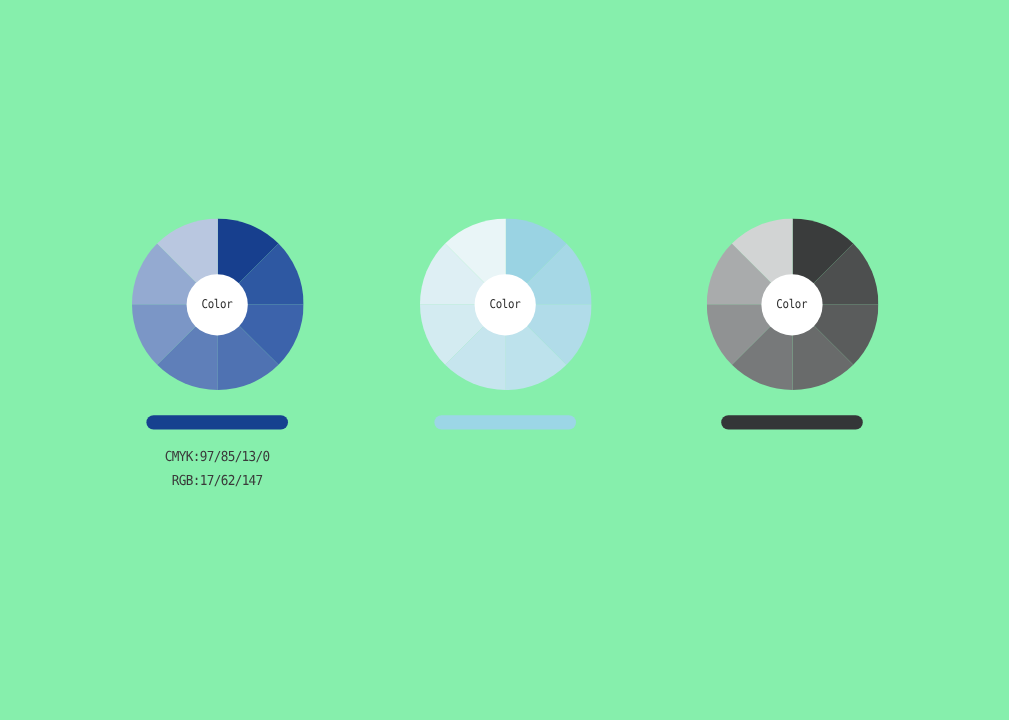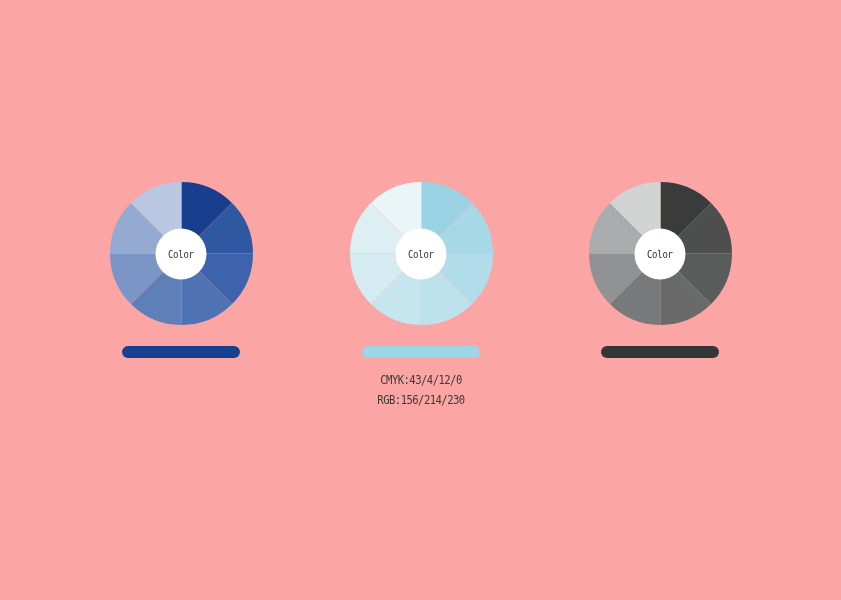--- a/index.html
+++ b/index.html
@@ -15,21 +15,21 @@
     font-family: "DejaVu Sans", sans-serif;
     background: #ffffff;
   }
 
   .canvas {
     position: absolute;
     left: 0;
     top: 0;
     width: 841px;
     height: 600px;
-    background: #fca5a5;
+    background: #86efac;
   }
 
   .swatch-group {
     position: absolute;
     top: 182px;
     width: 240px;
     height: 230px;
   }
 
   .swatch-group.g0 { left: 61px; }
@@ -111,20 +111,24 @@
           <path d="M100 100 L29.289 170.711 A100 100 0 0 1 0 100 Z" fill="#7b96c6"></path>
           <path d="M100 100 L0 100 A100 100 0 0 1 29.289 29.289 Z" fill="#94aad1"></path>
           <path d="M100 100 L29.289 29.289 A100 100 0 0 1 100 0 Z" fill="#b9c7e0"></path>
         </g>
       </svg>
       <div class="wheel-hub">
         <span class="wheel-hub-label">Color</span>
       </div>
     </div>
     <div class="pill" style="background: rgb(22, 65, 143);"></div>
+    <div class="codes">
+      <div class="code-line">CMYK:97/85/13/0</div>
+      <div class="code-line">RGB:17/62/147</div>
+    </div>
   </div>
 
   <div class="swatch-group g1">
     <div class="wheel-wrap">
       <svg class="wheel-svg" viewBox="0 0 200 200">
         <g>
           <path d="M100 100 L100 0 A100 100 0 0 1 170.711 29.289 Z" fill="#9ad3e3"></path>
           <path d="M100 100 L170.711 29.289 A100 100 0 0 1 200 100 Z" fill="#a6d8e6"></path>
           <path d="M100 100 L200 100 A100 100 0 0 1 170.711 170.711 Z" fill="#b1dce9"></path>
           <path d="M100 100 L170.711 170.711 A100 100 0 0 1 100 200 Z" fill="#bde2ec"></path>
@@ -132,24 +136,20 @@
           <path d="M100 100 L29.289 170.711 A100 100 0 0 1 0 100 Z" fill="#d3ebf1"></path>
           <path d="M100 100 L0 100 A100 100 0 0 1 29.289 29.289 Z" fill="#deeff4"></path>
           <path d="M100 100 L29.289 29.289 A100 100 0 0 1 100 0 Z" fill="#e9f5f7"></path>
         </g>
       </svg>
       <div class="wheel-hub">
         <span class="wheel-hub-label">Color</span>
       </div>
     </div>
     <div class="pill" style="background: rgb(156, 214, 230);"></div>
-    <div class="codes">
-      <div class="code-line">CMYK:43/4/12/0</div>
-      <div class="code-line">RGB:156/214/230</div>
-    </div>
   </div>
 
   <div class="swatch-group g2">
     <div class="wheel-wrap">
       <svg class="wheel-svg" viewBox="0 0 200 200">
         <g>
           <path d="M100 100 L100 0 A100 100 0 0 1 170.711 29.289 Z" fill="#3a3c3c"></path>
           <path d="M100 100 L170.711 29.289 A100 100 0 0 1 200 100 Z" fill="#4d4f4f"></path>
           <path d="M100 100 L200 100 A100 100 0 0 1 170.711 170.711 Z" fill="#5a5c5c"></path>
           <path d="M100 100 L170.711 170.711 A100 100 0 0 1 100 200 Z" fill="#696b6b"></path>

